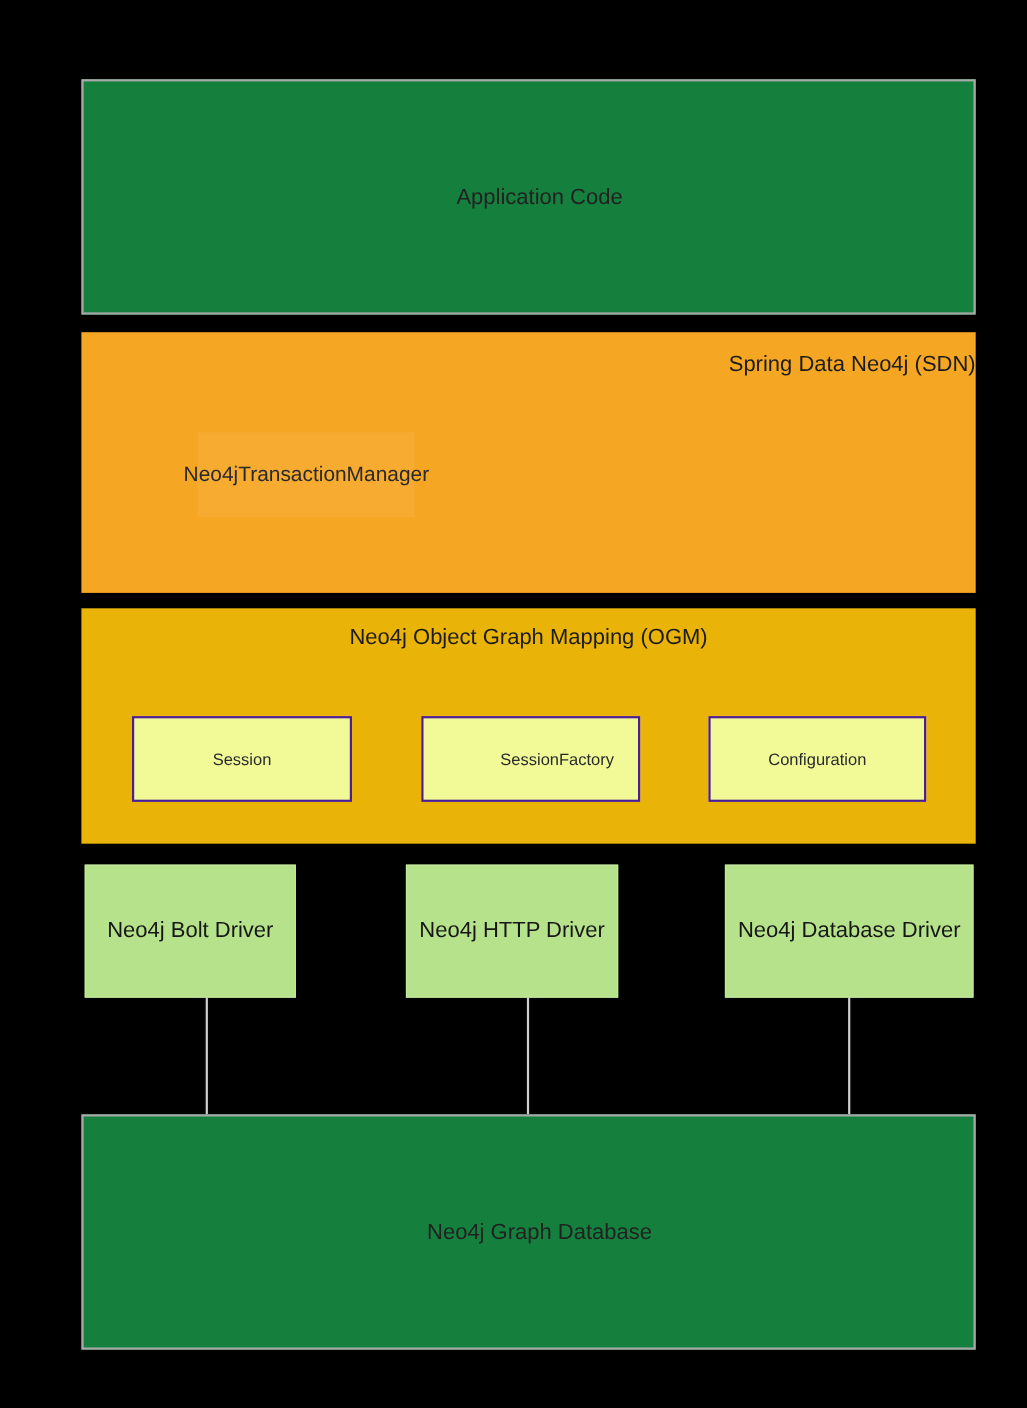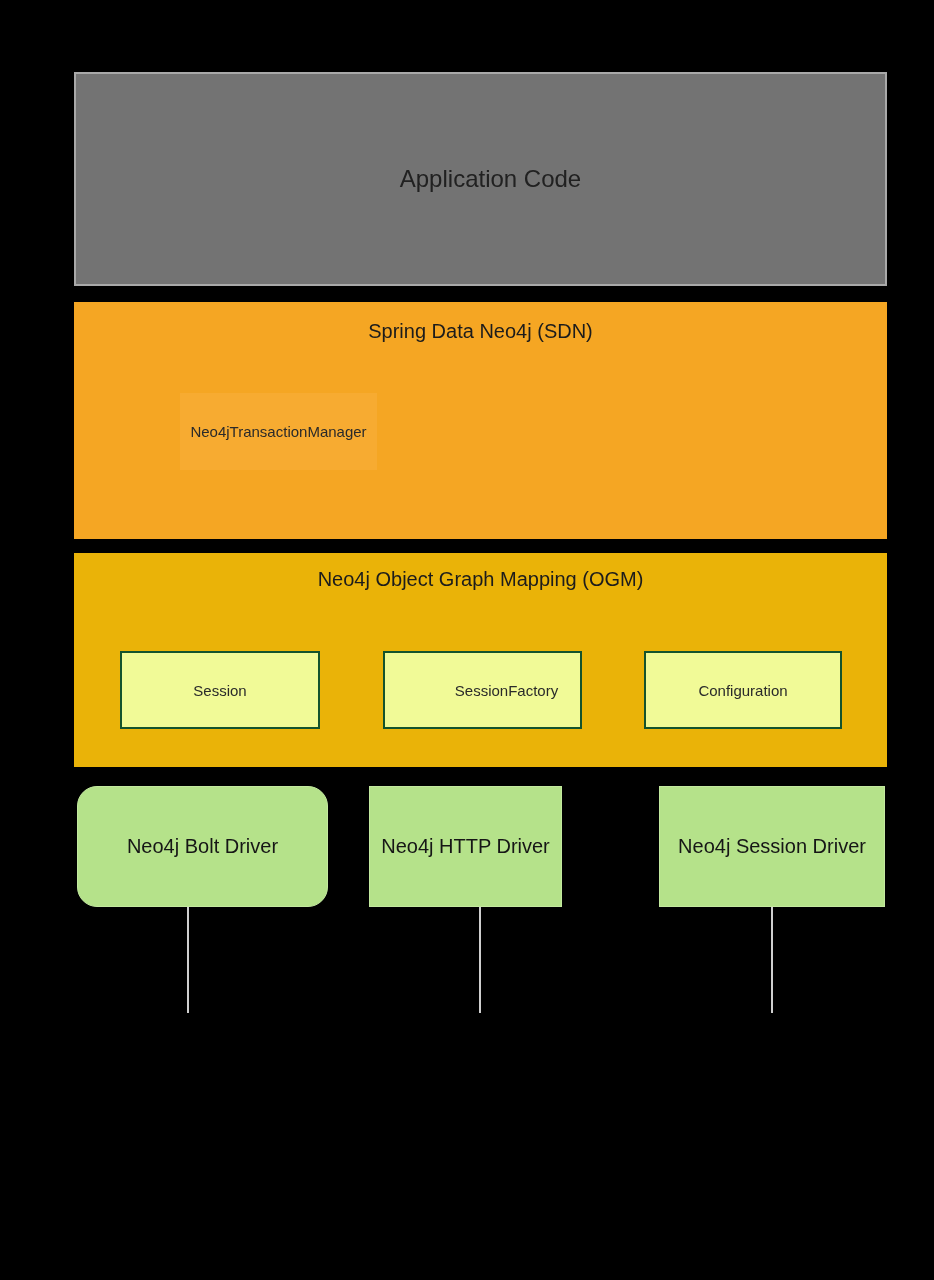--- a/index.html
+++ b/index.html
@@ -18,79 +18,79 @@
   .box {
     position: absolute;
     box-sizing: border-box;
     display: flex;
     align-items: center;
     justify-content: center;
     text-align: center;
   }
   
   .gray-box {
-    background: #737373;
+    background: #15803d;
     border: 2px solid #a9a9a9;
     color: #212121;
-    font-size: 24px;
+    font-size: 20px;
     padding-left: 20px;
   }
   .app-box      { left: 74px; top: 72px;   width: 813px; height: 214px; }
   .database-box { left: 74px; top: 1013px; width: 813px; height: 214px; }
 
   
   .sdn-box {
     left: 74px; top: 302px; width: 813px; height: 237px;
     background: #f5a623;
     color: #1c1c1c;
   }
   .layer-title {
     position: absolute;
     left: 0; right: 0;
     text-align: center;
     font-size: 20px;
     color: #1c1c1c;
   }
-  .sdn-title { top: 18px; }
+  .sdn-title { top: 18px; text-align: right; }
   .sdn-sub {
     background: #f7ab31;
     border: none;
     color: #2a2a2a;
-    font-size: 15px;
+    font-size: 19px;
   }
   .txn-box  { left: 106px; top: 91px; width: 197px; height: 77px; }
   .repo-box { left: 511px; top: 91px; width: 198px; height: 77px; }
 
   
   .ogm-box {
     left: 74px; top: 553px; width: 813px; height: 214px;
     background: #eab308;
     color: #1c1c1c;
   }
   .ogm-title { top: 15px; }
   .ogm-sub {
     background: #f1fa97;
-    border: 2px solid #14532d;
+    border: 2px solid #4c1d95;
     color: #2a2a2a;
     font-size: 15px;
   }
   .session-box  { left: 46px;  top: 98px; width: 200px; height: 78px; }
   .factory-box  { left: 309px; top: 98px; width: 199px; height: 78px; padding-left: 48px; }
   .config-box   { left: 570px; top: 98px; width: 198px; height: 78px; text-align: right; }
 
   
   .driver-box {
     top: 786px;
     height: 121px;
     background: #b5e28a;
     border: 1px solid #c3e99f;
     color: #161616;
     font-size: 20px;
   }
-  .bolt-box     { left: 77px;  width: 251px; border-radius: 20px; }
+  .bolt-box     { left: 77px;  width: 192px; }
   .http-box     { left: 369px; width: 193px; }
   .embedded-box { left: 659px; width: 226px; }
 
   
   .connector {
     position: absolute;
     top: 907px;
     width: 2px;
     height: 106px;
     background: #cfcfcf;
@@ -128,21 +128,24 @@
     </div>
   </div>
 
   <div class="box driver-box bolt-box">
     <span>Neo4j Bolt Driver</span>
   </div>
   <div class="box driver-box http-box">
     <span>Neo4j HTTP Driver</span>
   </div>
   <div class="box driver-box embedded-box">
-    <span>Neo4j Session Driver</span>
+    <span>Neo4j Database Driver</span>
   </div>
 
   <div class="connector connector-1"></div>
   <div class="connector connector-2"></div>
   <div class="connector connector-3"></div>
 
+  <div class="box gray-box database-box">
+    <span>Neo4j Graph Database</span>
+  </div>
 
 </div>
 
 </body></html>

